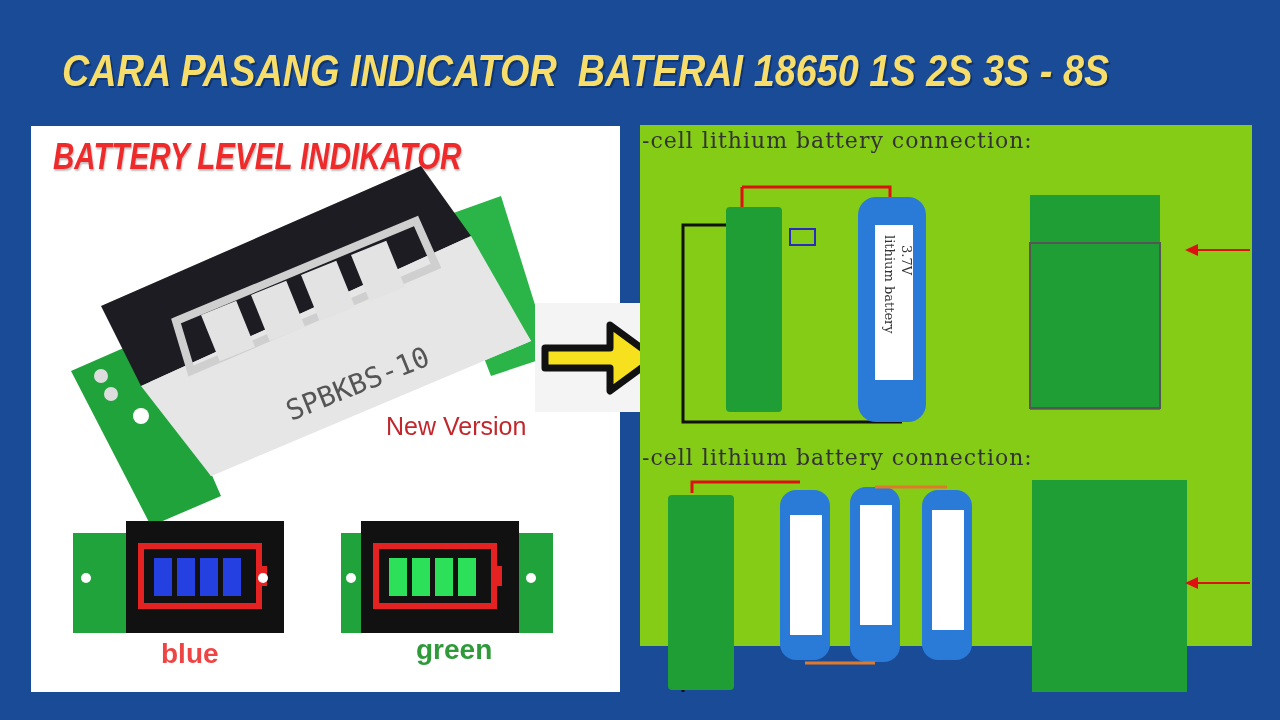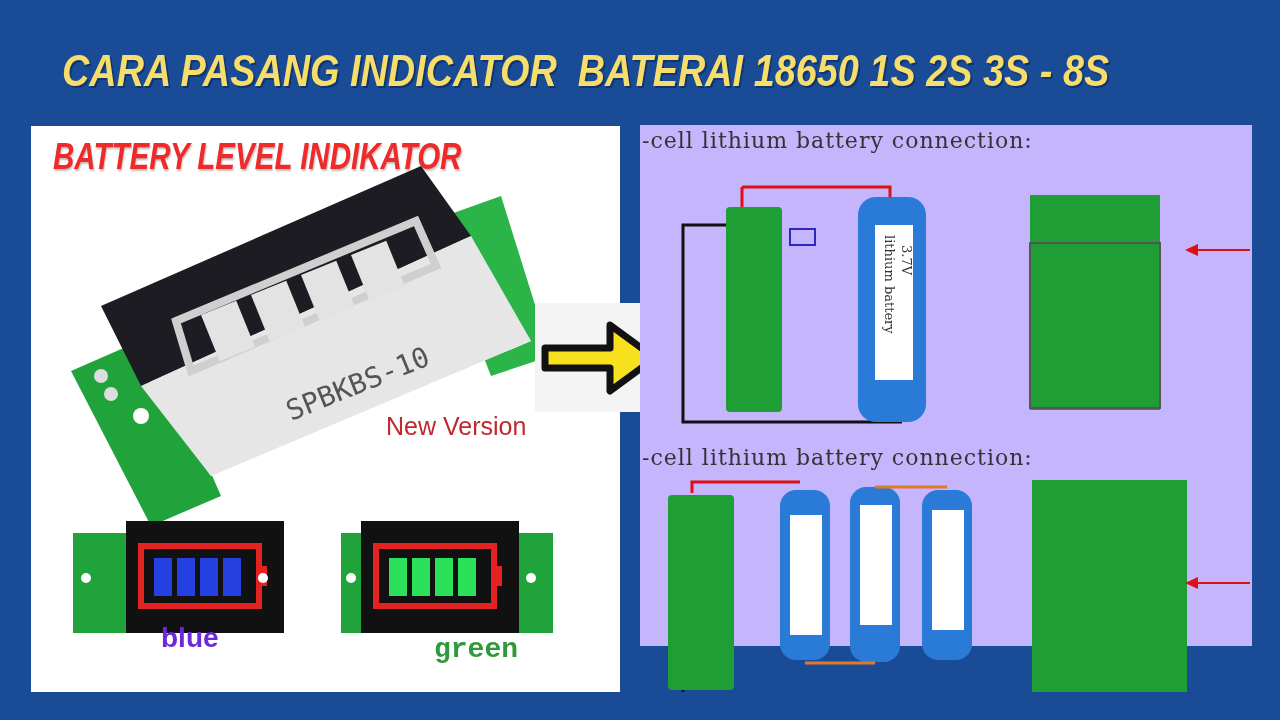--- a/index.html
+++ b/index.html
@@ -1,25 +1,25 @@
 <!DOCTYPE html>
 <html><head>
 <meta charset="utf-8">
 <style>
   html,body{margin:0;padding:0;}
   body{width:1280px;height:720px;background:#1a4b97;position:relative;overflow:hidden;font-family:"Liberation Sans",sans-serif;}
   .title{position:absolute;left:62px;top:36px;width:1190px;height:70px;color:#f7de6a;font-family:"Liberation Sans",sans-serif;font-weight:bold;font-style:italic;font-size:44px;letter-spacing:0px;transform:scaleX(0.86);transform-origin:left center;white-space:pre;text-shadow:2px 2px 0 #0f3470;line-height:70px;}
   .panel{position:absolute;background:#fff;}
   #left{left:31px;top:126px;width:589px;height:566px;}
-  #right{left:640px;top:125px;width:612px;height:521px;background:#c4b5fd;}
+  #right{left:640px;top:125px;width:612px;height:521px;background:#84cc16;}
   .bli{position:absolute;left:22px;top:10px;color:#ee2a2a;font-weight:bold;font-style:italic;font-size:36px;transform:scaleX(0.82);transform-origin:left top;white-space:nowrap;text-shadow:1px 2px 2px rgba(0,0,0,0.25);}
   .newver{position:absolute;left:355px;top:282px;width:220px;text-align:left;color:#c1272d;font-size:25px;line-height:37px;}
   .caption{position:absolute;font-weight:bold;font-size:28px;}
-  .cap-blue{left:130px;top:496px;color:#6d28d9;}
-  .cap-green{left:403px;top:508px;color:#2e9a3a;font-family:Liberation Mono, monospace;}
+  .cap-blue{left:130px;top:512px;color:#ef4444;}
+  .cap-green{left:385px;top:508px;color:#2e9a3a;}
   .conn-label{position:absolute;left:2px;font-family:"DejaVu Serif",serif;font-size:22px;color:#333;white-space:nowrap;letter-spacing:1px;}
   #arrowbox{position:absolute;left:535px;top:303px;width:132px;height:109px;background:#f4f4f4;}
 </style>
 </head>
 <body>
 
 <div class="title">CARA PASANG INDICATOR  BATERAI 18650 1S 2S 3S - 8S</div>
 
 <div class="panel" id="left">
   <svg width="589" height="566" style="position:absolute;left:0;top:0">

